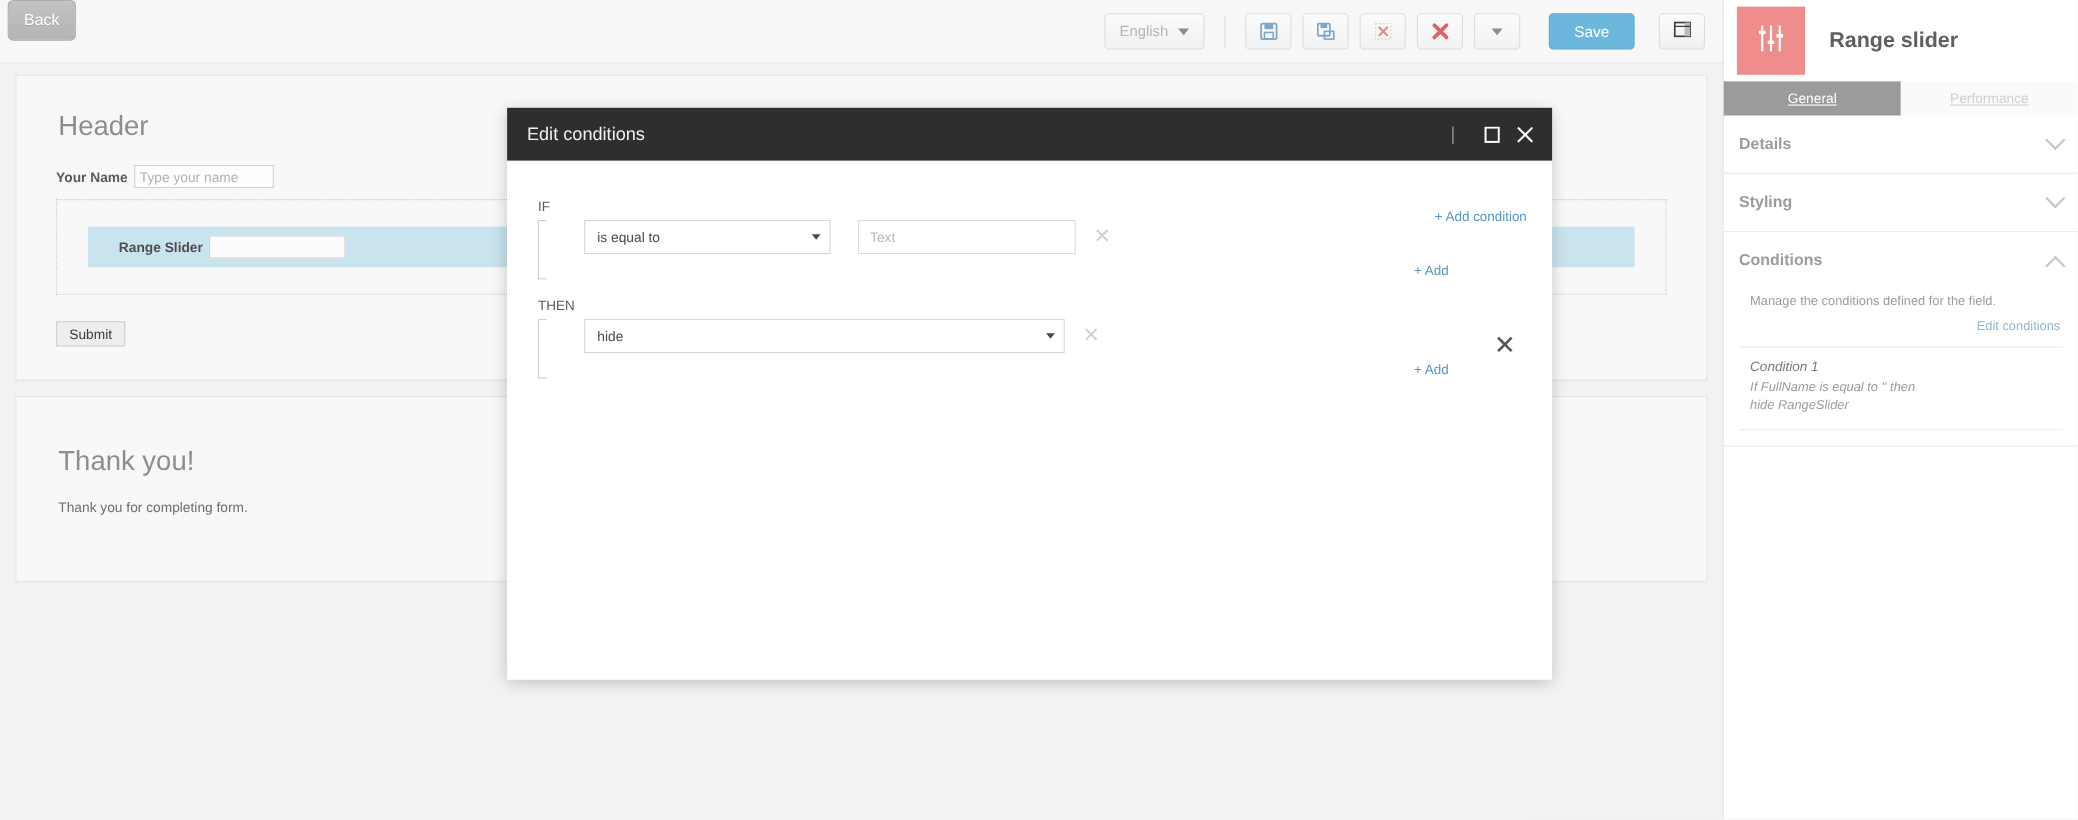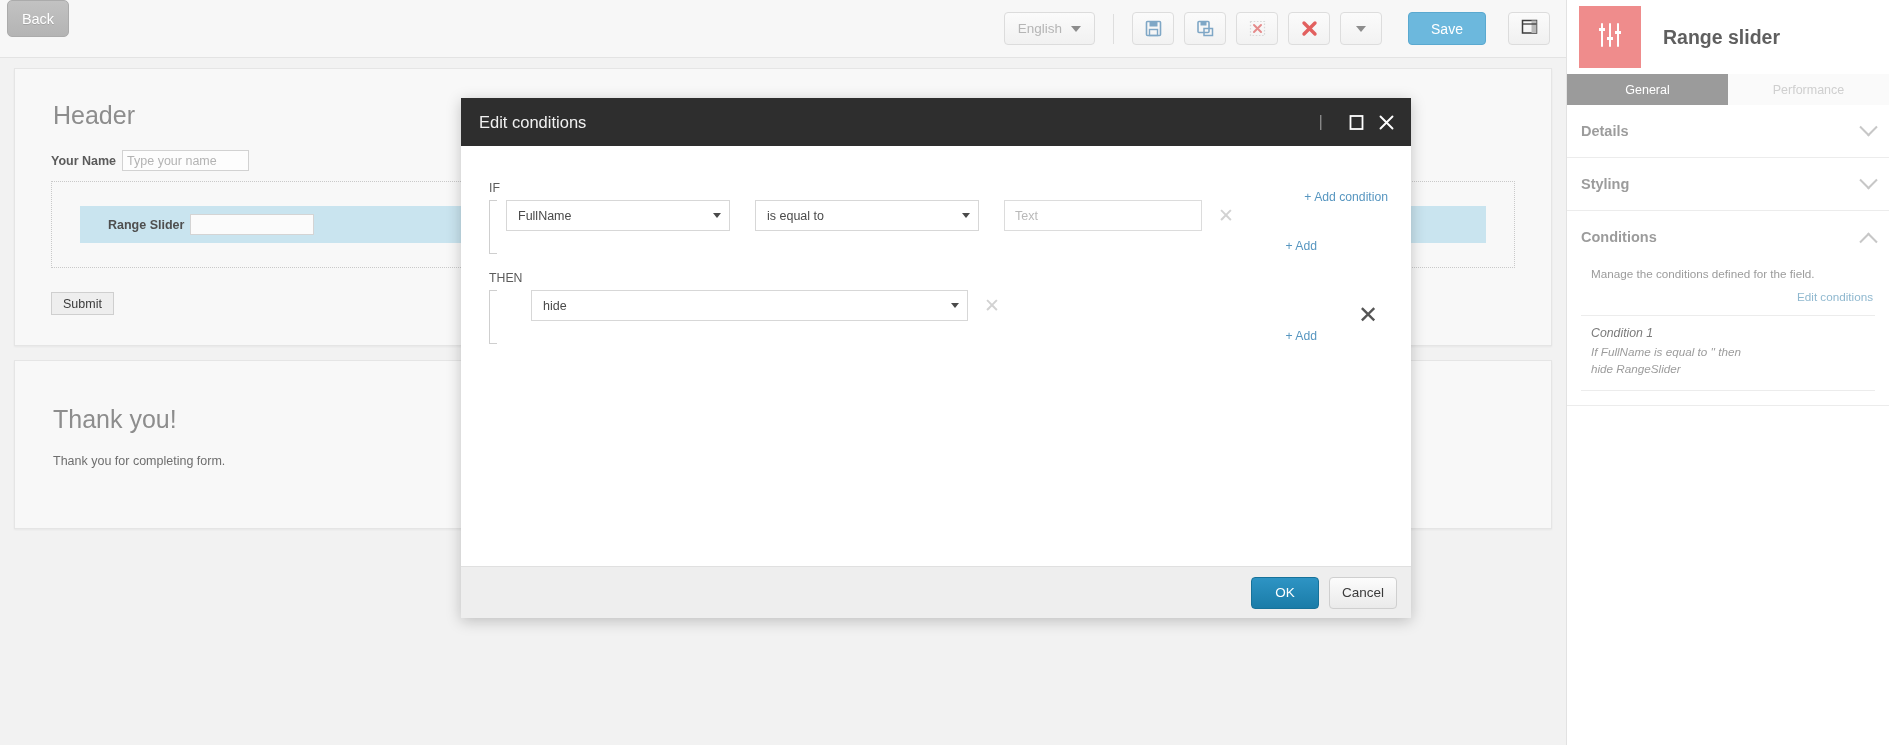--- a/index.html
+++ b/index.html
@@ -222,20 +222,21 @@
     font-weight: bold;
     color: #5f5f5f;
     margin-left: 22px;
   }
   .sb-tabs { display: flex; height: 31px; }
   .sb-tab {
     flex: 1;
     display: flex; align-items: center; justify-content: center;
     font-size: 12.5px;
     cursor: pointer;
+    text-decoration: underline;
   }
   .sb-tab.active { background: #9b9b9b; color: #ffffff; }
   .sb-tab.inactive { background: #fafafa; color: #cfcfcf; }
   .sb-section {
     border-bottom: 1px solid #ececec;
     padding: 0 14px;
   }
   .sb-section-head {
     display: flex; align-items: center; justify-content: space-between;
     height: 52px;
@@ -623,24 +624,20 @@
 
     <div class="modal-body">
 
       <span class="add-condition">+ Add condition</span>
 
       <div class="cond-group">
         <div class="grp-label">IF</div>
         <div class="bracket"></div>
 
         <div class="row">
-          <div class="sel sel-field">
-            <span>FullName</span>
-            <span class="arrow"></span>
-          </div>
           <div class="sel sel-op">
             <span>is equal to</span>
             <span class="arrow"></span>
           </div>
           <input class="val-input" type="text" placeholder="Text" style="">
           <span class="row-x">✕</span>
         </div>
 
         <div class="add-sub">+ Add</div>
 
@@ -656,19 +653,15 @@
             <span class="row-x">✕</span>
           </div>
 
           <div class="add-sub">+ Add</div>
         </div>
 
         <span class="group-remove">✕</span>
       </div>
     </div>
 
-    <div class="modal-footer">
-      <div class="btn-ok">OK</div>
-      <div class="btn-cancel">Cancel</div>
-    </div>
   </div>
 
 </div>
 
 </body></html>

